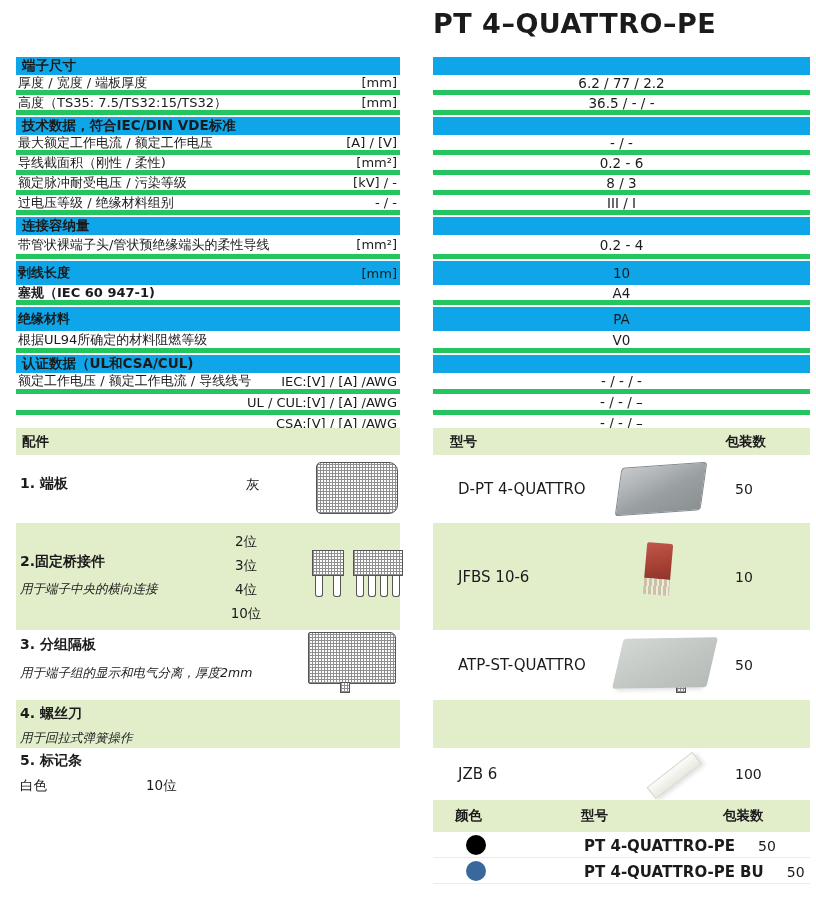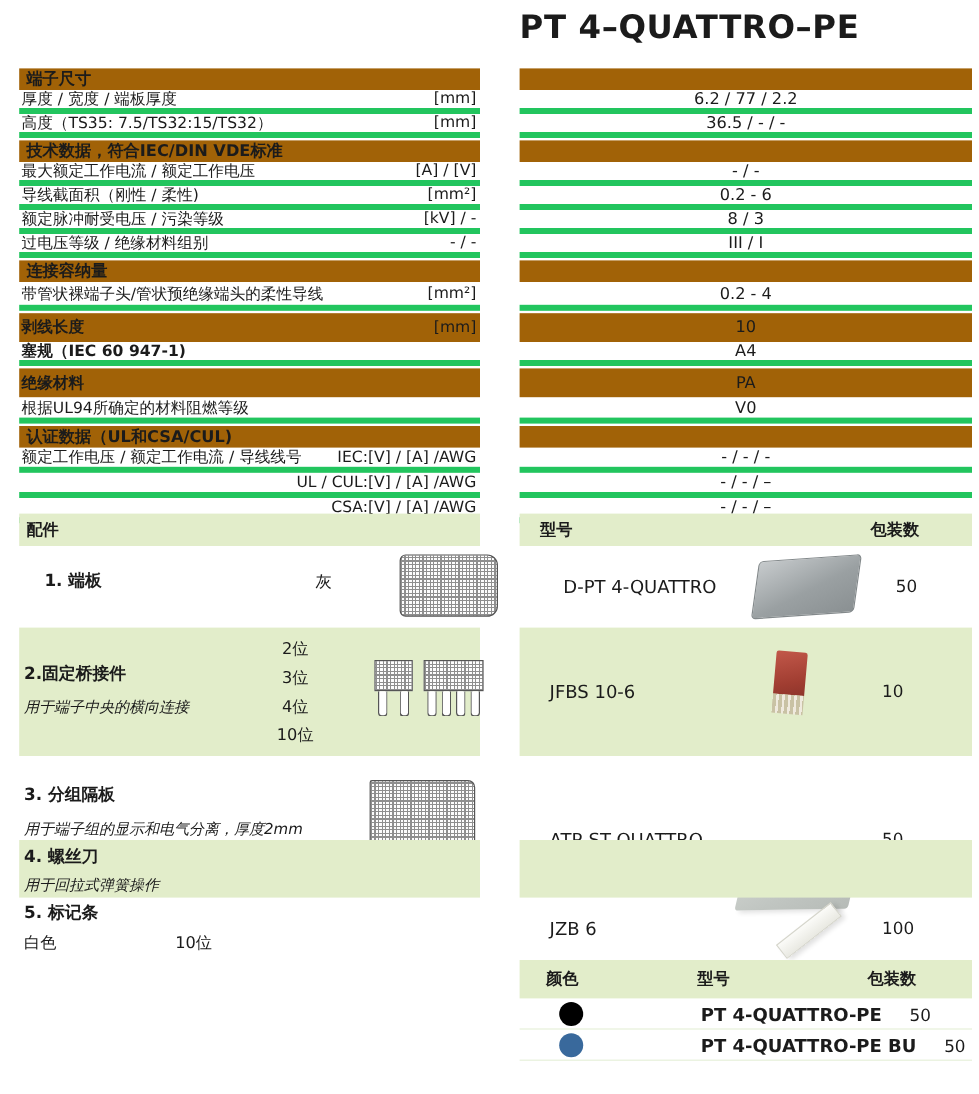--- a/index.html
+++ b/index.html
@@ -9,41 +9,41 @@
          font-size:27px;font-weight:bold;letter-spacing:.5px;}
 
   
   .spec{position:absolute;top:55px;left:0;width:816px;}
   .srow{display:flex;font-size:13px;}
   .srow .L{width:384px;margin-left:16px;display:flex;justify-content:space-between;
            align-items:center;box-sizing:border-box;padding:0 3px 0 2px;}
   .srow .R{width:377px;margin-left:33px;display:flex;align-items:center;
            justify-content:center;font-size:13.5px;box-sizing:border-box;}
   .h{height:18px;margin-top:2px;}
-  .h .L,.h .R,.g .L,.g .R{background:#a16207;}
+  .h .L,.h .R,.g .L,.g .R{background:#0ea5e9;}
   .h .L{padding-left:6px;font-weight:bold;font-size:13.5px;}
   .g{height:24px;margin-top:2px;}
   .g .lab{font-weight:bold;}
   .r{height:20px;}
   .r .L,.r .R{border-bottom:5px solid #22c55e;}
   .bold .lab{font-weight:bold;}
   .tall{height:24px;} .t22{height:22px;} .t21{height:21px;}
 
   
   .acc{position:absolute;top:428px;left:0;width:816px;}
   .arow{display:flex;}
   .aL{width:384px;margin-left:16px;position:relative;box-sizing:border-box;}
   .aR{width:377px;margin-left:33px;position:relative;box-sizing:border-box;}
   .green .aL,.green .aR{background:#e2edca;}
   .ah{height:27px;}
   .ah .aL{display:flex;align-items:center;padding-left:6px;font-weight:bold;
           font-size:13.5px;background:#e2edca;}
   .ah .aR{display:flex;align-items:center;justify-content:space-between;
           padding:0 44px 0 17px;font-weight:bold;font-size:13.5px;background:#e2edca;}
-  .b1{height:68px;padding-left:17px;} .b2{height:107px;} .b3{height:70px;align-items:flex-end;} .b4{height:48px;} .b5{height:52px;}
+  .b1{height:68px;} .b2{height:107px;} .b3{height:70px;} .b4{height:48px;} .b5{height:52px;}
   .aname{position:absolute;left:4px;font-weight:bold;font-size:14px;white-space:nowrap;}
   .adesc{position:absolute;left:4px;font-size:12.5px;white-space:nowrap;font-style:italic;}
   .asub{position:absolute;font-size:13.5px;white-space:nowrap;}
   .opts{position:absolute;left:200px;top:6px;width:60px;text-align:center;
         font-size:13.5px;line-height:24px;}
   .model{position:absolute;left:25px;top:50%;transform:translateY(-50%);
          font-size:15px;white-space:nowrap;}
   .pack{position:absolute;left:302px;top:50%;transform:translateY(-50%);font-size:14px;}
   .photo{position:absolute;}
 

